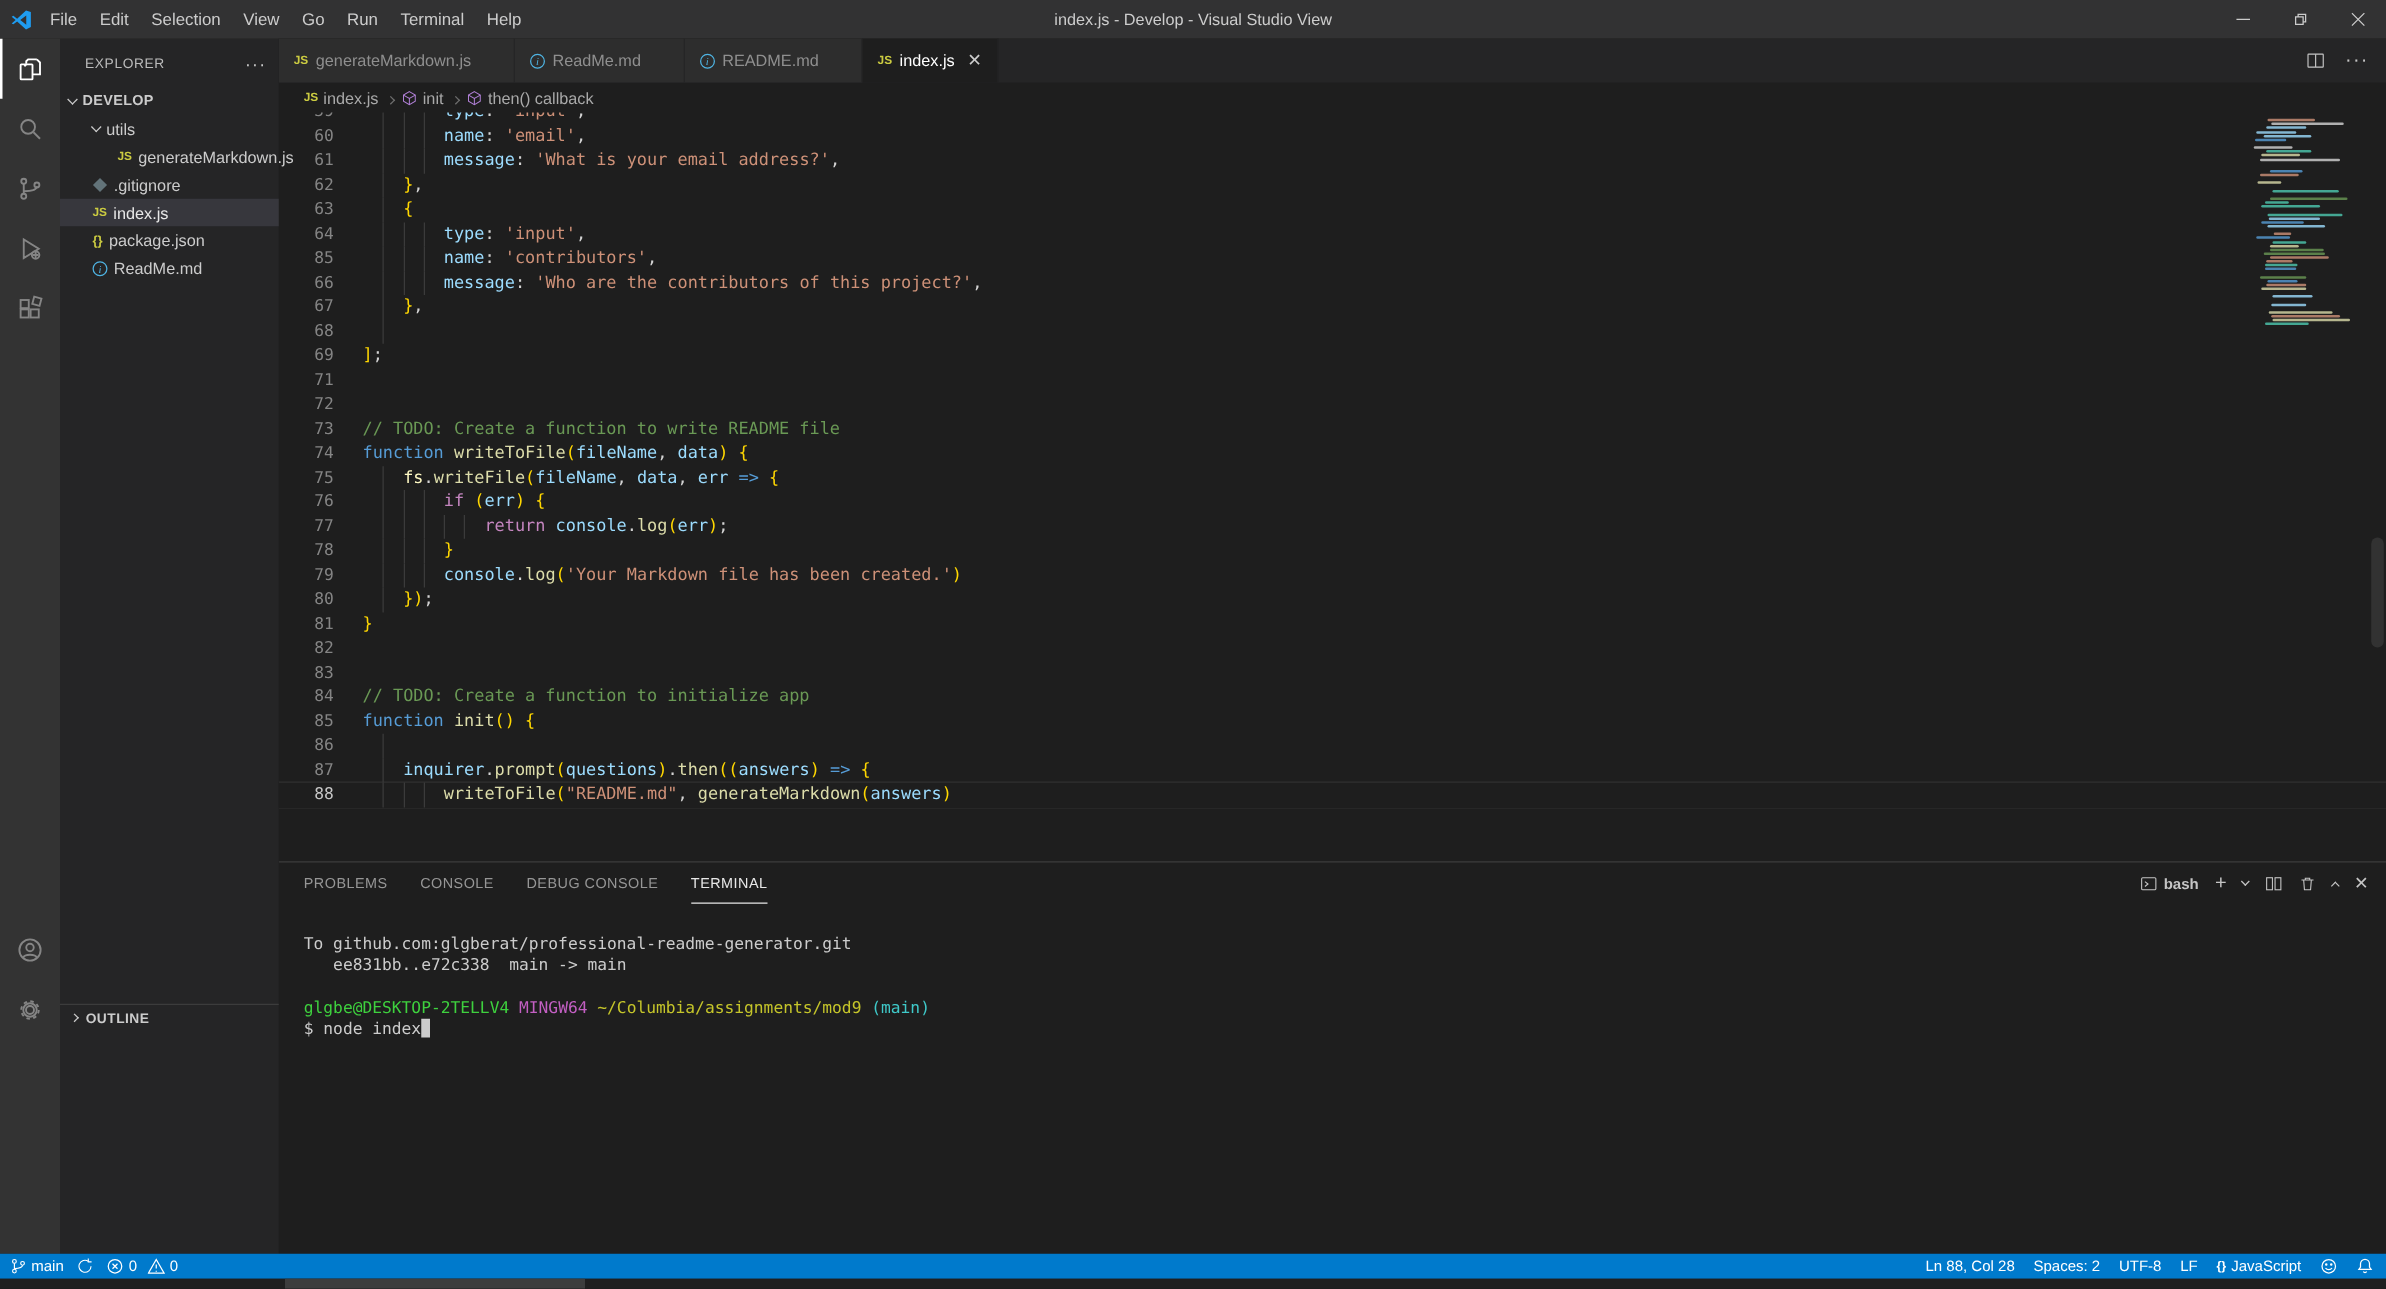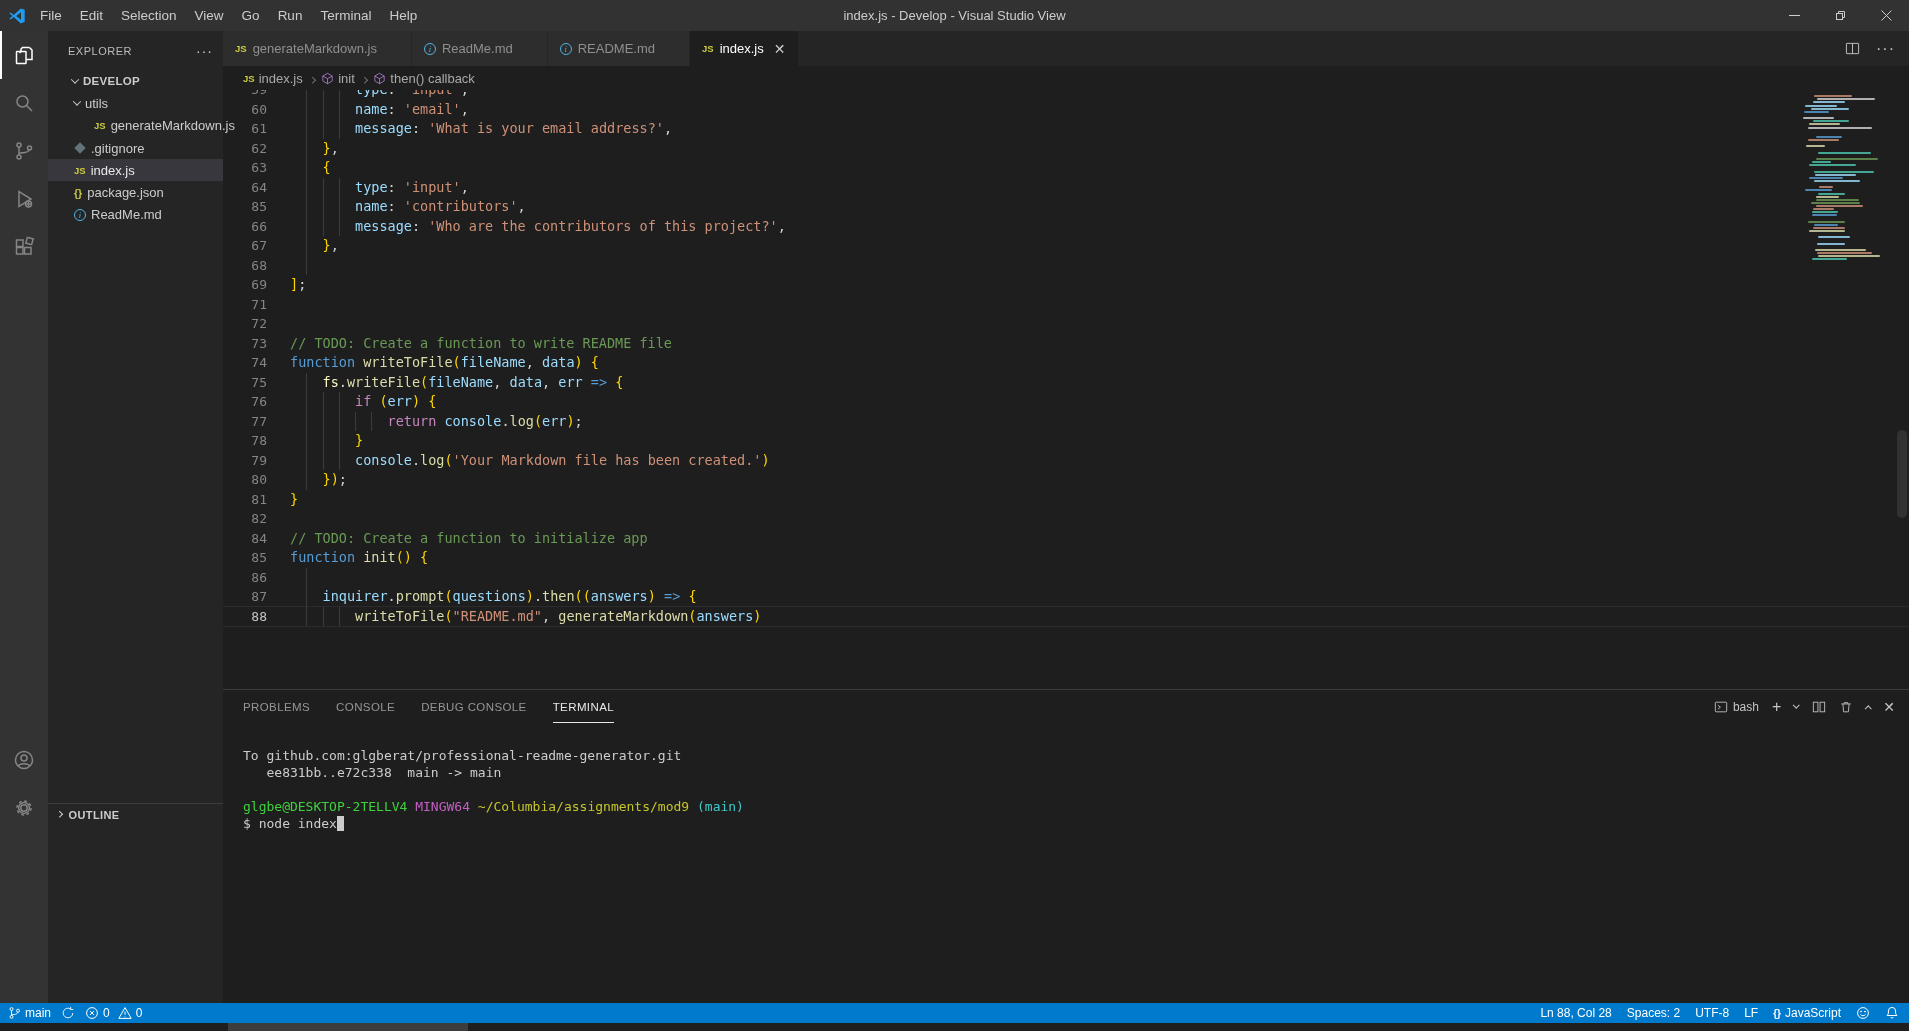--- a/index.html
+++ b/index.html
@@ -72,21 +72,21 @@
   .minimap{position:absolute;top:0;right:14px;width:96px;padding:2px 2px 0 4px;}
   .mm-row{height:2px;margin-bottom:1.15px;border-radius:1px;opacity:.8;}
   .vthumb{position:absolute;right:2px;top:340px;width:10px;height:88px;background:rgba(121,121,121,.22);border-radius:5px;}
 
   
   .panel{height:314px;flex:none;border-top:1px solid #3c3c3c;display:flex;flex-direction:column;background:#1e1e1e;}
   .panel-header{height:33px;display:flex;align-items:center;padding-left:20px;flex:none;}
   .ptab{margin-right:26px;font-size:11.5px;letter-spacing:.4px;color:#969696;height:33px;display:flex;align-items:center;cursor:pointer;}
   .ptab.active{color:#e7e7e7;box-shadow:inset 0 -1px 0 #e7e7e7;}
   .panel-actions{margin-left:auto;display:flex;align-items:center;gap:13px;padding-right:14px;color:#c5c5c5;font-size:12px;}
-  .shell-label{display:flex;align-items:flex-start;gap:5px;}
+  .shell-label{display:flex;align-items:flex-start;gap:5px;font-weight:bold;}
   .terminal{flex:1;padding:24px 0 0 20px;font-family:"DejaVu Sans Mono","Liberation Mono",monospace;font-size:13px;line-height:17px;color:#cccccc;}
   .trow{white-space:pre;min-height:17px;}
   .t-p{color:#cccccc;} .t-g{color:#3ed13e;} .t-m{color:#c35fc3;} .t-y{color:#c5c52a;} .t-c{color:#3fc9c9;}
   .cursor{display:inline-block;width:7px;height:15px;background:#cccccc;vertical-align:-3px;}
 
   
   .statusbar{position:absolute;left:0;right:0;bottom:8px;height:20px;background:#007acc;display:flex;align-items:center;color:#ffffff;font-size:12px;}
   .sb-group{display:flex;align-items:center;}
   .sb-left{padding-left:8px;gap:10px;}
   .sb-right{margin-left:auto;gap:15px;padding-right:10px;}
@@ -192,21 +192,21 @@
           </svg>
       </div>
     </div>
   </div>
 
   <div class="sidebar">
     <div class="sidebar-title">
       <span>EXPLORER</span>
       <span class="more">···</span>
     </div>
-    <div class="tree-row tree-root" style="padding-left:24px;">
+    <div class="tree-row tree-root" style="padding-left:7px;">
       <span class="chev down"></span>
       <span>DEVELOP</span>
     </div>
     <div id="filetree">
         <div class="tree-row" style="padding-left: 26px;">
           <span class="chev down"></span>
           <span>utils</span>
         </div>
         <div class="tree-row" style="padding-left: 46px;">
           <span class="js-badge">JS</span>
@@ -312,20 +312,21 @@
           <div class="line"><div class="ln">73</div><div class="code"><span class="tk-c">// TODO: Create a function to write README file</span></div></div>
           <div class="line"><div class="ln">74</div><div class="code"><span class="tk-k">function</span><span class="tk-w"> </span><span class="tk-f">writeToFile</span><span class="tk-b">(</span><span class="tk-v">fileName</span><span class="tk-w">, </span><span class="tk-v">data</span><span class="tk-b">)</span><span class="tk-w"> </span><span class="tk-b">{</span></div></div>
           <div class="line"><div class="ln">75</div><div class="code"><span class="guide" style="left: 2ch;"></span><span class="tk-w">    </span><span class="tk-t">fs</span><span class="tk-w">.</span><span class="tk-f">writeFile</span><span class="tk-b">(</span><span class="tk-v">fileName</span><span class="tk-w">, </span><span class="tk-v">data</span><span class="tk-w">, </span><span class="tk-v">err</span><span class="tk-w"> </span><span class="tk-k">=&gt;</span><span class="tk-w"> </span><span class="tk-b">{</span></div></div>
           <div class="line"><div class="ln">76</div><div class="code"><span class="guide" style="left: 2ch;"></span><span class="guide" style="left: 4ch;"></span><span class="guide" style="left: 6ch;"></span><span class="tk-w">        </span><span class="tk-m">if</span><span class="tk-w"> </span><span class="tk-b">(</span><span class="tk-v">err</span><span class="tk-b">)</span><span class="tk-w"> </span><span class="tk-b">{</span></div></div>
           <div class="line"><div class="ln">77</div><div class="code"><span class="guide" style="left: 2ch;"></span><span class="guide" style="left: 4ch;"></span><span class="guide" style="left: 6ch;"></span><span class="guide" style="left: 8ch;"></span><span class="guide" style="left: 10ch;"></span><span class="tk-w">            </span><span class="tk-m">return</span><span class="tk-w"> </span><span class="tk-v">console</span><span class="tk-w">.</span><span class="tk-f">log</span><span class="tk-b">(</span><span class="tk-v">err</span><span class="tk-b">)</span><span class="tk-w">;</span></div></div>
           <div class="line"><div class="ln">78</div><div class="code"><span class="guide" style="left: 2ch;"></span><span class="guide" style="left: 4ch;"></span><span class="guide" style="left: 6ch;"></span><span class="tk-w">        </span><span class="tk-b">}</span></div></div>
           <div class="line"><div class="ln">79</div><div class="code"><span class="guide" style="left: 2ch;"></span><span class="guide" style="left: 4ch;"></span><span class="guide" style="left: 6ch;"></span><span class="tk-w">        </span><span class="tk-v">console</span><span class="tk-w">.</span><span class="tk-f">log</span><span class="tk-b">(</span><span class="tk-s">'Your Markdown file has been created.'</span><span class="tk-b">)</span></div></div>
           <div class="line"><div class="ln">80</div><div class="code"><span class="guide" style="left: 2ch;"></span><span class="tk-w">    </span><span class="tk-b">})</span><span class="tk-w">;</span></div></div>
           <div class="line"><div class="ln">81</div><div class="code"><span class="tk-b">}</span></div></div>
           <div class="line"><div class="ln">82</div><div class="code"></div></div>
+          <div class="line"><div class="ln">83</div><div class="code"></div></div>
           <div class="line"><div class="ln">84</div><div class="code"><span class="tk-c">// TODO: Create a function to initialize app</span></div></div>
           <div class="line"><div class="ln">85</div><div class="code"><span class="tk-k">function</span><span class="tk-w"> </span><span class="tk-f">init</span><span class="tk-b">()</span><span class="tk-w"> </span><span class="tk-b">{</span></div></div>
           <div class="line"><div class="ln">86</div><div class="code"><span class="guide" style="left: 2ch;"></span></div></div>
           <div class="line"><div class="ln">87</div><div class="code"><span class="guide" style="left: 2ch;"></span><span class="tk-w">    </span><span class="tk-v">inquirer</span><span class="tk-w">.</span><span class="tk-f">prompt</span><span class="tk-b">(</span><span class="tk-v">questions</span><span class="tk-b">)</span><span class="tk-w">.</span><span class="tk-f">then</span><span class="tk-b">((</span><span class="tk-v">answers</span><span class="tk-b">)</span><span class="tk-w"> </span><span class="tk-k">=&gt;</span><span class="tk-w"> </span><span class="tk-b">{</span></div></div>
           <div class="line active"><div class="ln">88</div><div class="code"><span class="guide" style="left: 2ch;"></span><span class="guide" style="left: 4ch;"></span><span class="guide" style="left: 6ch;"></span><span class="tk-w">        </span><span class="tk-f">writeToFile</span><span class="tk-b">(</span><span class="tk-s">"README.md"</span><span class="tk-w">, </span><span class="tk-f">generateMarkdown</span><span class="tk-b">(</span><span class="tk-v">answers</span><span class="tk-b">)</span></div></div>
         </div>
       <div class="minimap" id="minimap">
           <div class="mm-row" style="background: transparent;"></div>
           <div class="mm-row" style="background: rgb(206, 145, 120); width: 42.3219%; margin-left: 10.8548px;"></div>
           <div class="mm-row" style="background: rgb(212, 212, 212); width: 64.6924%; margin-left: 14.268px;"></div>

